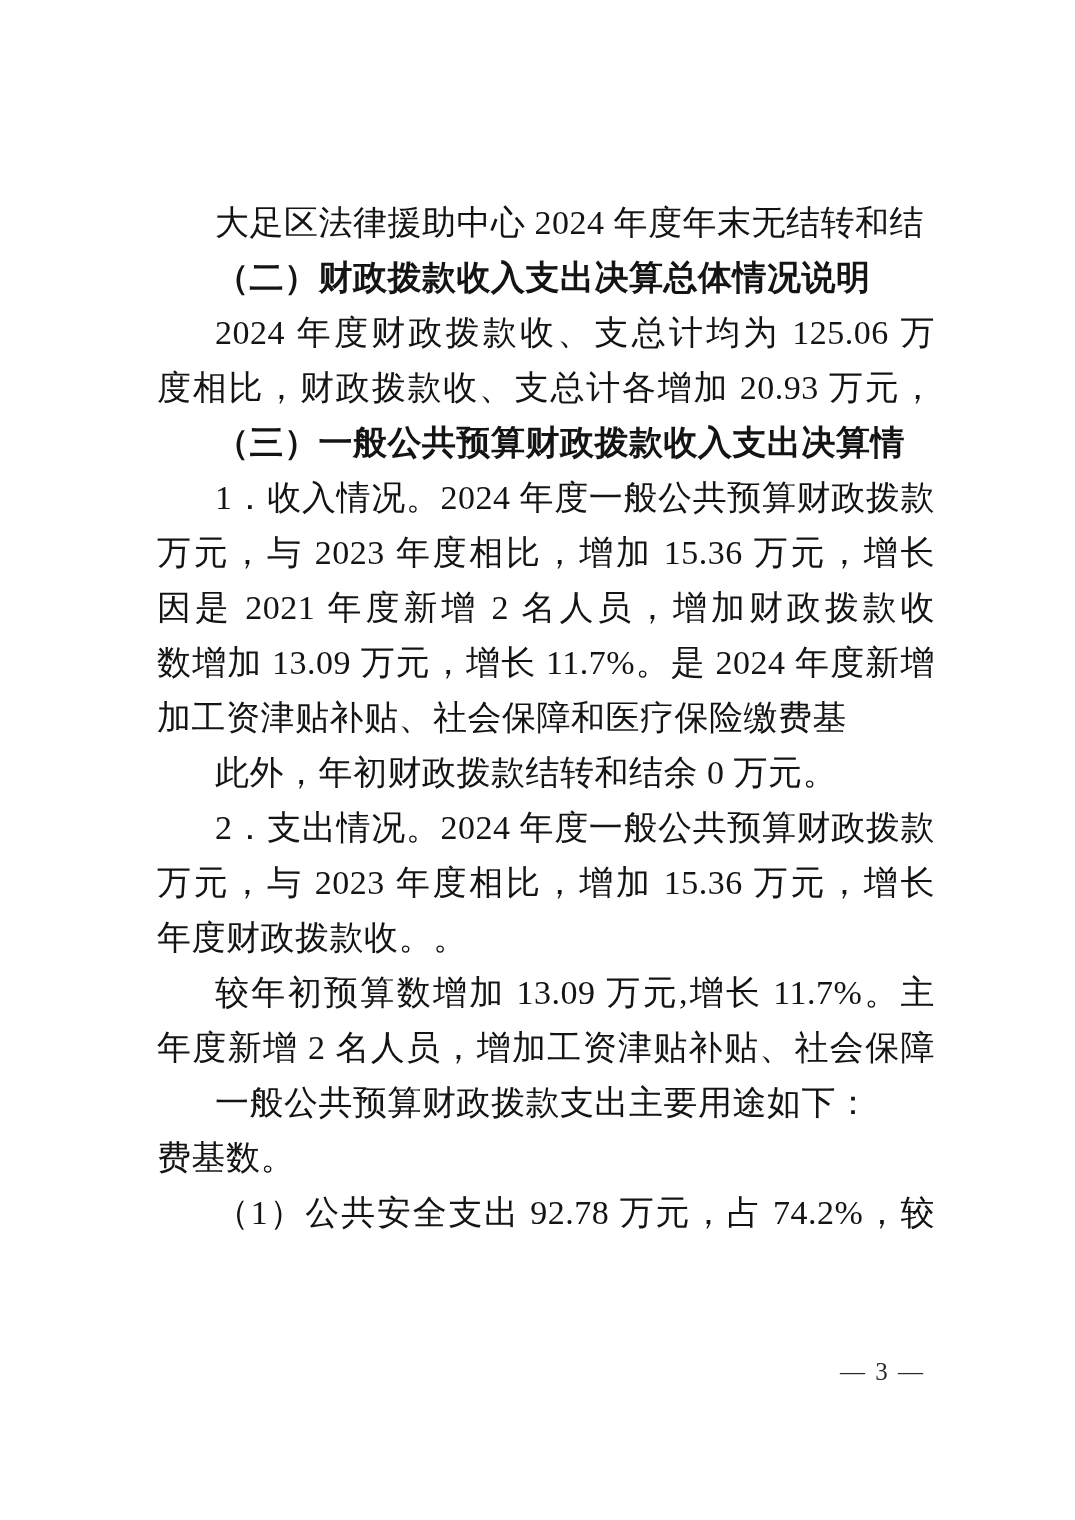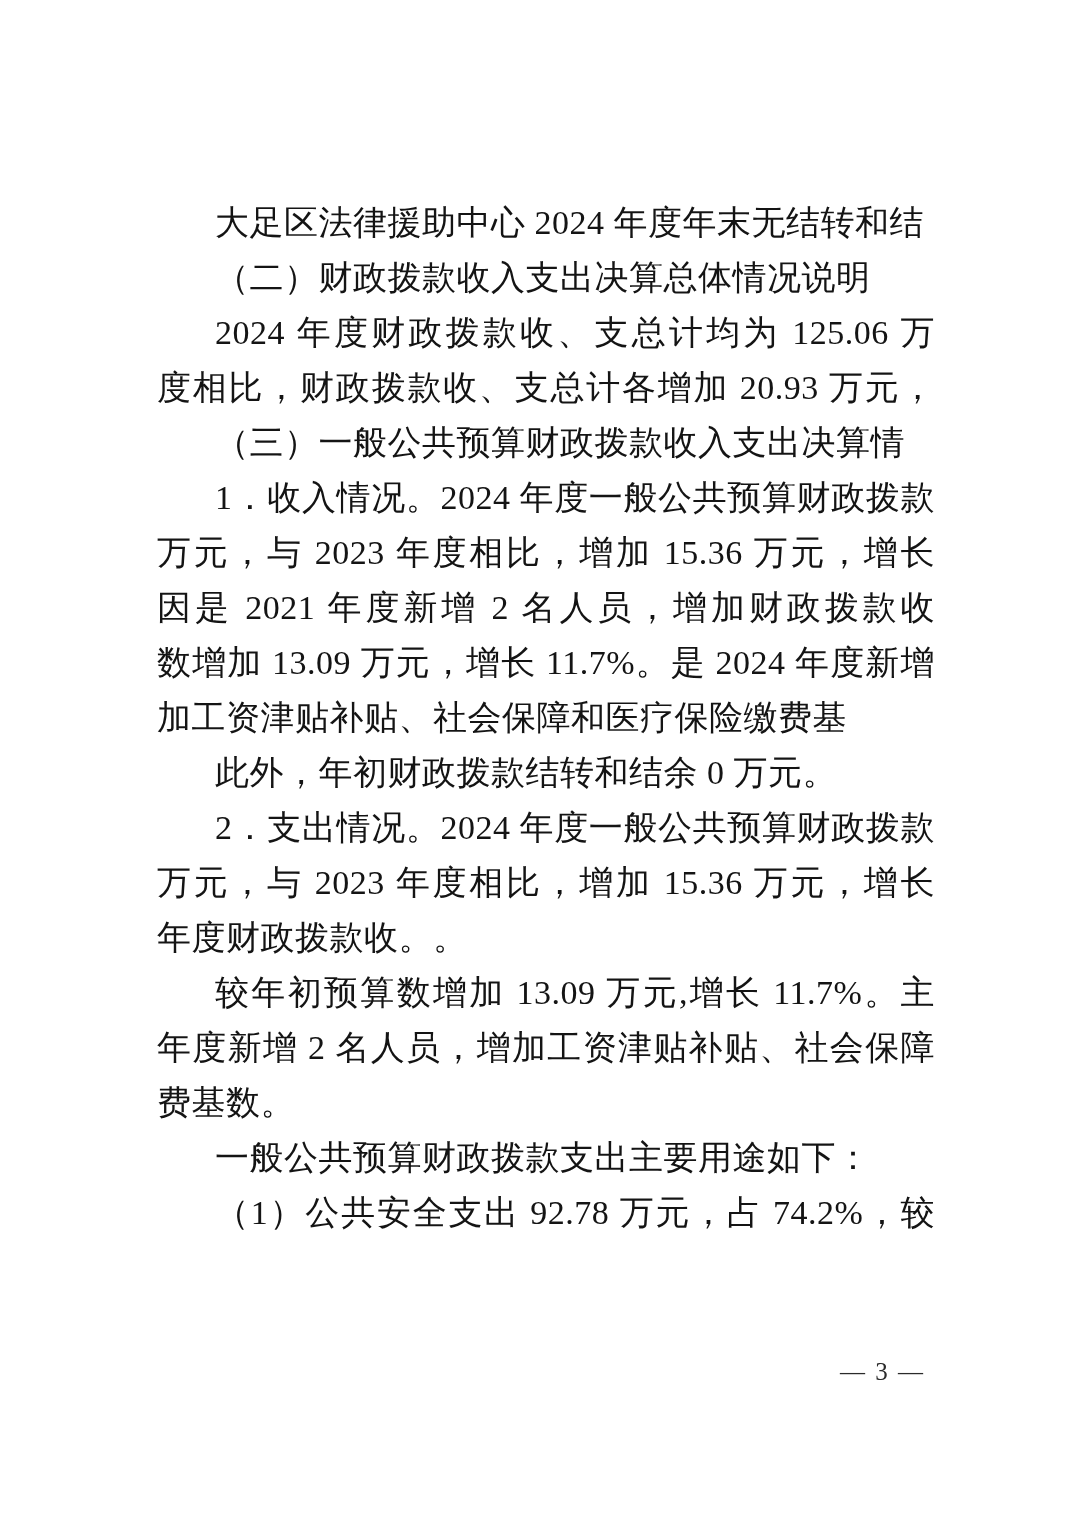--- a/index.html
+++ b/index.html
@@ -39,21 +39,21 @@
   
   .j {
     text-align: justify;
     text-align-last: justify;
   }
   
   .indent {
     text-indent: 58px;
   }
   .bold {
-    font-weight: 400;
+    font-weight: 700;
   }
   .page-number {
     position: absolute;
     top: 1352px;
     right: 150px;
     font-size: 25px;
     line-height: 40px;
     color: #2b2b2b;
     letter-spacing: 2px;
   }
@@ -72,18 +72,18 @@
     <div class="line j">万元，与 2023 年度相比，增加 15.36 万元，增长 14.0%。主要原</div>
     <div class="line j">因是 2021 年度新增 2 名人员，增加财政拨款收入。较年初预算</div>
     <div class="line j">数增加 13.09 万元，增长 11.7%。是 2024 年度新增 2 名人员，增</div>
     <div class="line">加工资津贴补贴、社会保障和医疗保险缴费基数。。</div>
     <div class="line indent">此外，年初财政拨款结转和结余 0 万元。</div>
     <div class="line indent j">2．支出情况。2024 年度一般公共预算财政拨款支出 125.06</div>
     <div class="line j">万元，与 2023 年度相比，增加 15.36 万元，增长 14.0%。主要原</div>
     <div class="line">年度财政拨款收。。</div>
     <div class="line indent j">较年初预算数增加 13.09 万元,增长 11.7%。主要原因是 2024</div>
     <div class="line j">年度新增 2 名人员，增加工资津贴补贴、社会保障和医疗保险缴</div>
+    <div class="line indent">一般公共预算财政拨款支出主要用途如下：</div>
     <div class="line">费基数。</div>
-    <div class="line indent">一般公共预算财政拨款支出主要用途如下：</div>
     <div class="line indent j">（1）公共安全支出 92.78 万元，占 74.2%，较年初预算数增</div>
   </div>
   <div class="page-number">— 3 —</div>
 </div>
 
 </body></html>

